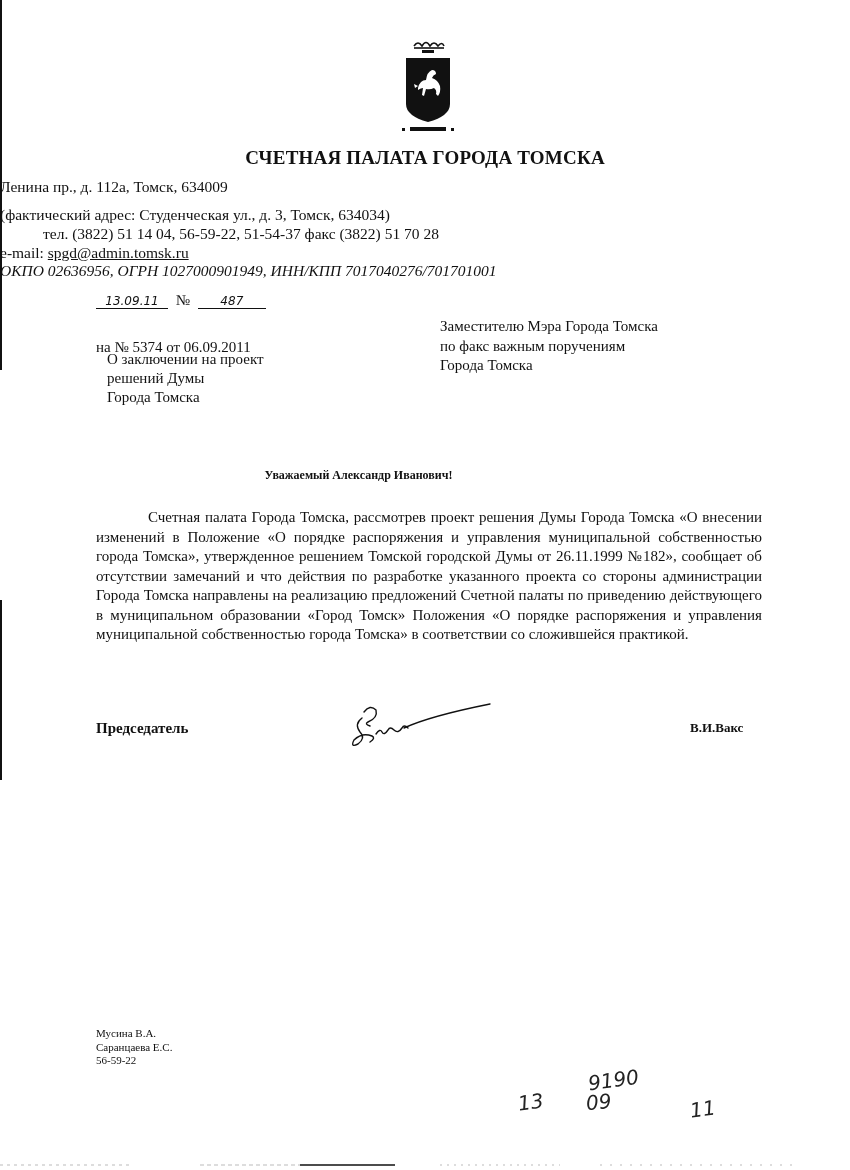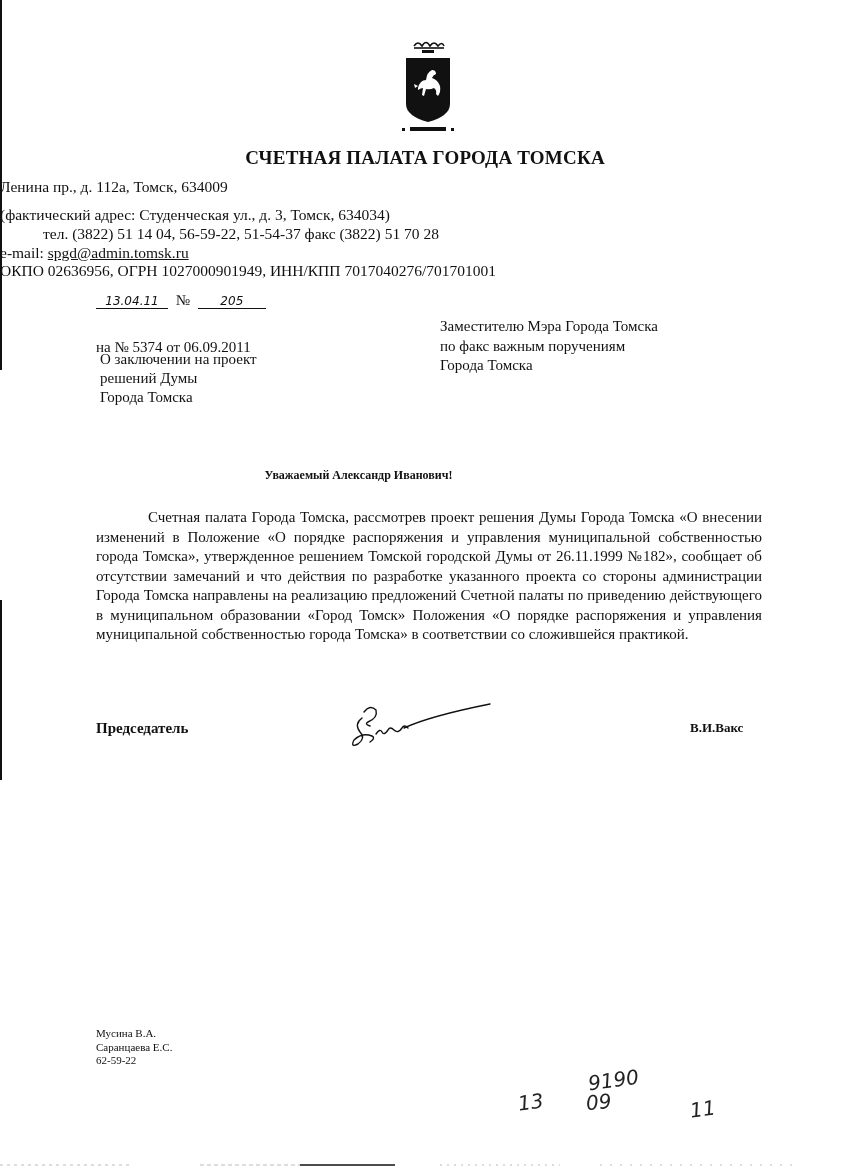--- a/index.html
+++ b/index.html
@@ -7,28 +7,28 @@
          font-family:"Liberation Serif", "DejaVu Serif", serif; color:#111; }
   .abs { position:absolute; }
   .left-edge { position:absolute; left:0; width:2px; background:#111; }
   .crest { left:396px; top:36px; width:64px; height:100px; }
   .org-title { top:147px; left:0; width:850px; text-align:center; font-weight:bold; font-size:19px; letter-spacing:0.2px; }
   .hdr { left:0; width:850px; text-align:left; font-size:15.5px; }
   .hdr1 { top:178px; }
   .hdr2 { top:206px; }
   .hdr3 { top:225px;margin-left:43px; }
   .hdr4 { top:244px; }
-  .hdr5 { top:262px; }
+  .hdr5 { top:262px;font-style:italic; }
   .email-link { text-decoration:underline; }
   .ref-line { left:96px; top:292px; font-size:15px; font-style:italic; }
   .ref-line .date { display:inline-block; width:72px; border-bottom:1px solid #111; text-align:center; font-family:"DejaVu Sans", sans-serif; font-size:12px; }
   .ref-line .num { display:inline-block; width:68px; border-bottom:1px solid #111; text-align:center; font-family:"DejaVu Sans", sans-serif; font-size:12px; }
   .ref-line .no-sign { font-style:normal; margin:0 4px; }
   .reply-to { left:96px; top:299px; font-size:15px;margin-top:40px; }
-  .subject { left:100px; top:350px; font-size:15px; line-height:19px; }
+  .subject { left:107px; top:350px; font-size:15px; line-height:19px; }
   .recipient { left:440px; top:317px; font-size:15px; line-height:19.5px; }
   .salutation { top:468px; left:0; width:717px; text-align:center; font-weight:bold; font-size:12px; }
   .body-text { left:96px; top:508px; width:666px; font-size:15px; line-height:19.5px; text-align:justify; text-indent:52px; }
   .sig-title { left:96px; top:720px; font-weight:bold; font-size:15px; }
   .sig-name { left:690px; top:720px; font-weight:bold; font-size:13px; }
   .signature { left:340px; top:694px; width:160px; height:56px; }
   .executors { left:96px; top:1027px; font-size:11px; line-height:13.5px; }
   .hand { font-family:"DejaVu Sans", sans-serif; font-style:italic; font-size:20px; color:#222; font-weight:normal; }
   .reg-num { left:588px; top:1068px; transform:rotate(-8deg); }
   .reg-day { left:518px; top:1090px; transform:rotate(-8deg); }
@@ -65,23 +65,23 @@
 <div class="abs org-title">СЧЕТНАЯ ПАЛАТА ГОРОДА ТОМСКА</div>
 <div class="abs hdr hdr1">Ленина пр., д. 112а, Томск, 634009</div>
 <div class="abs hdr hdr2">(фактический адрес: Студенческая ул., д. 3, Томск, 634034)</div>
 <div class="abs hdr hdr3">тел. (3822) 51 14 04, 56-59-22, 51-54-37 факс (3822) 51 70 28</div>
 <div class="abs hdr hdr4">
   <span>e-mail: </span><span class="email-link">spgd@admin.tomsk.ru</span>
 </div>
 <div class="abs hdr hdr5">ОКПО 02636956, ОГРН 1027000901949, ИНН/КПП 7017040276/701701001</div>
 
 <div class="abs ref-line">
-  <span class="date">13.04.11</span>
+  <span class="date">13.09.11</span>
   <span class="no-sign">№</span>
-  <span class="num">205</span>
+  <span class="num">487</span>
 </div>
 <div class="abs reply-to">на  № 5374 от 06.09.2011</div>
 
 <div class="abs subject">
   <div>О заключении на проект</div>
   <div>решений  Думы</div>
   <div>Города Томска</div>
 </div>
 
 <div class="abs recipient">
@@ -101,21 +101,21 @@
     <path d="M24 18 Q30 10 36 16 Q38 24 28 28 Q24 30 30 32"></path>
     <path d="M36 40 Q40 34 42 38 Q44 42 48 36 Q50 32 54 36 Q58 40 62 34 Q64 30 68 34"></path>
     <path d="M64 34 Q90 22 150 10"></path>
   </g>
 </svg>
 <div class="abs sig-name">В.И.Вакс</div>
 
 <div class="abs executors">
   <div>Мусина В.А.</div>
   <div>Саранцаева Е.С.</div>
-  <div>62-59-22</div>
+  <div>56-59-22</div>
 </div>
 
 <div class="abs hand reg-num">9190</div>
 <div class="abs hand reg-day">13</div>
 <div class="abs hand reg-month">09</div>
 <div class="abs hand reg-year">11</div>
 
 <svg class="abs scan-noise" viewBox="0 0 850 4" preserveAspectRatio="none">
   <g stroke="#bbb" stroke-width="1">
     <line x1="0" y1="2" x2="130" y2="2" stroke-dasharray="3 4"></line>

